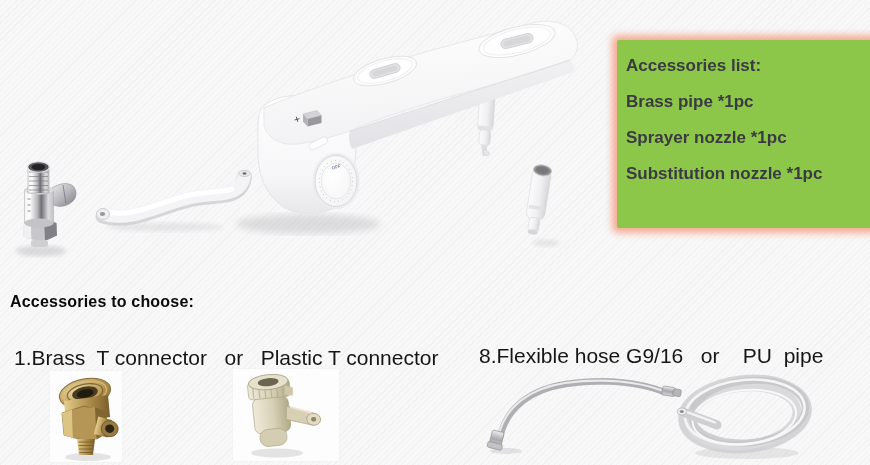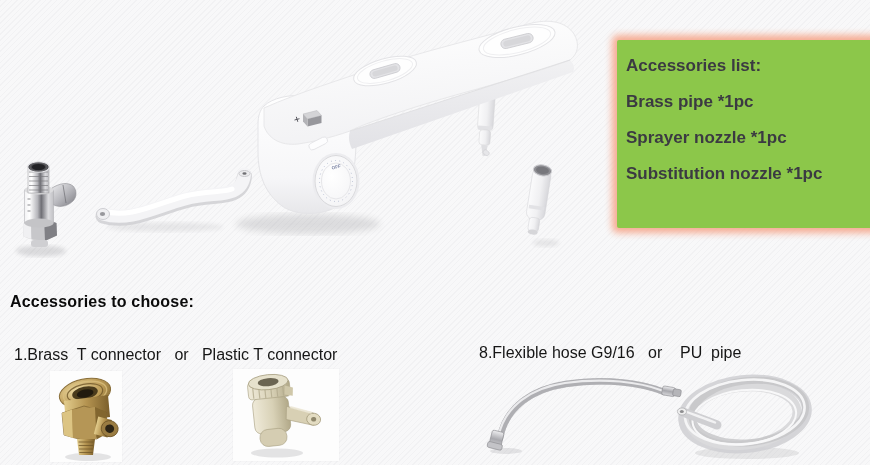--- a/index.html
+++ b/index.html
@@ -18,21 +18,21 @@
   }
   .acc-line{
     font-weight:700;font-size:17px;line-height:36px;
     color:var(--accessories-box-text,#3B3A42);white-space:pre;
   }
   .choose-heading{
     position:absolute;left:10px;top:293px;
     font-weight:700;font-size:16px;color:#0a0a0a;letter-spacing:.2px;white-space:pre;text-align:center;
   }
   .opt-label{
-    position:absolute;font-weight:400;font-size:16px;color:#161616;white-space:pre;text-align:right;
+    position:absolute;font-weight:400;font-size:21px;color:#161616;white-space:pre;text-align:right;
   }
   .opt1{left:14px;top:346px;}
   .opt2{left:479px;top:344px;}
   .card{
     position:absolute;background:#fdfdfd;box-shadow:0 0 2px rgba(0,0,0,0.04);
   }
   .card-brass{left:50px;top:371px;width:72px;height:91px;}
   .card-plastic{left:233px;top:369px;width:106px;height:92px;}
   .hose-wrap{position:absolute;left:470px;top:375px;}
   .coil-wrap{position:absolute;left:665px;top:368px;}

